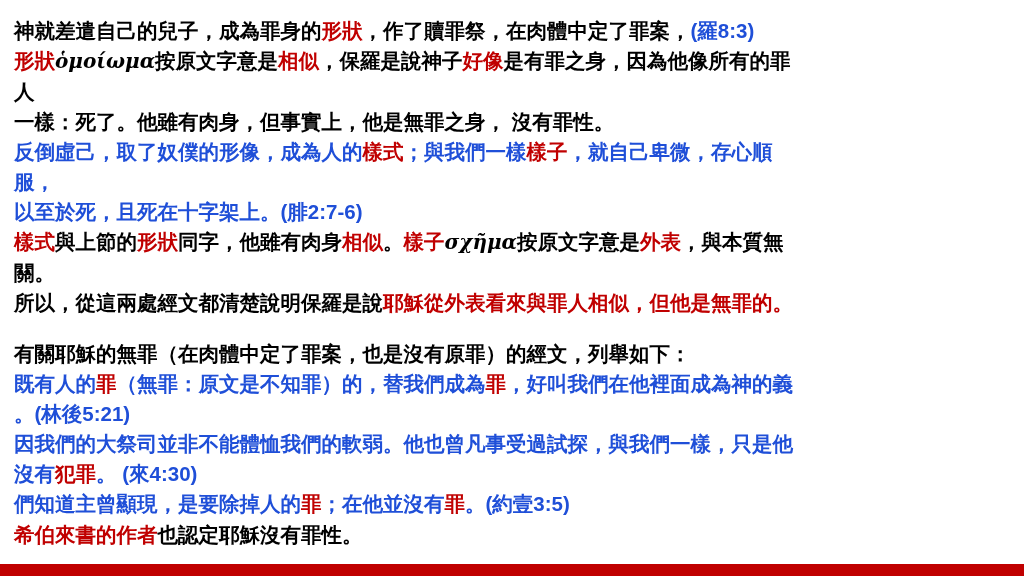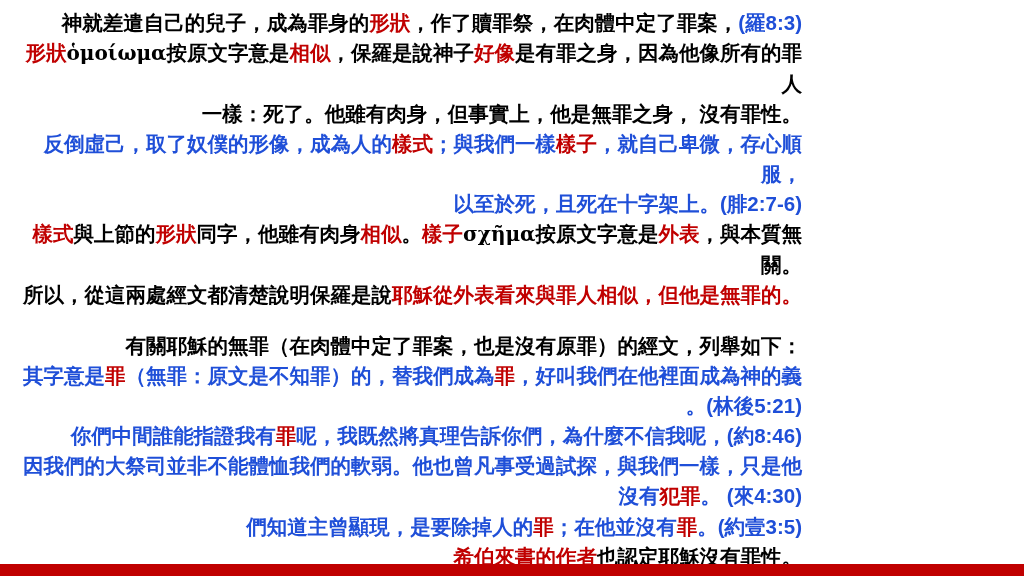--- a/index.html
+++ b/index.html
@@ -11,22 +11,21 @@
     height: 576px;
     background: #ffffff;
     font-family: "Liberation Sans", sans-serif;
     overflow: hidden;
   }
   .slide {
     position: relative;
     width: 816px;
     height: 576px;
     box-sizing: border-box;
-    padding: 8px 14px 0 14px;
-    text-align: right;
+    padding: 16px 14px 0 14px;
   }
   .bottom-bar {
     position: absolute;
     left: 0;
     bottom: 0;
     width: 1024px;
     height: 12px;
     background: #c00000;
   }
   .block {
@@ -46,20 +45,21 @@
     color: #1f4fd8;
   }
   .red {
     color: #c00000;
   }
   .b {
     font-weight: bold;
   }
   .gk {
     font-family: "DejaVu Serif", serif;
+    font-style: italic;
     font-size: 20px;
   }
   .blk-bold {
     color: #000000;
     font-weight: bold;
   }
 </style>
 </head>
 <body>
 
@@ -95,30 +95,27 @@
       <span class="blk-bold">所以，從這兩處經文都清楚說明保羅是說</span><span class="red b">耶穌從外表看來與罪人相似，但他是無罪的。</span>
     </p>
 
     <div class="spacer"></div>
 
     <p class="para">
       <span class="blk-bold">有關耶穌的無罪（在肉體中定了罪案，也是沒有原罪）的經文，列舉如下：</span>
     </p>
 
     <p class="para">
-      <span class="blue b">其字意是</span><span class="red b">罪</span><span class="blue b">（無罪：原文是不知罪）的，替我們成為</span><span class="red b">罪</span><span class="blue b">，好叫我們在他裡面成為神的義</span>
+      <span class="blue b">既有人的</span><span class="red b">罪</span><span class="blue b">（無罪：原文是不知罪）的，替我們成為</span><span class="red b">罪</span><span class="blue b">，好叫我們在他裡面成為神的義</span>
     </p>
 
     <p class="para">
       <span class="blue b">。</span><span class="blue b">(林後5:21)</span>
     </p>
 
-    <p class="para">
-      <span class="blue b">你們中間誰能指證我有</span><span class="red b">罪</span><span class="blue b">呢，我既然將真理告訴你們，為什麼不信我呢，</span><span class="blue b">(約8:46)</span>
-    </p>
 
     <p class="para">
       <span class="blue b">因我們的大祭司並非不能體恤我們的軟弱。他也曾凡事受過試探，與我們一樣，只是他</span>
     </p>
 
     <p class="para">
       <span class="blue b">沒有</span><span class="red b">犯罪</span><span class="blue b">。 </span><span class="blue b">(來4:30)</span>
     </p>
 
 

